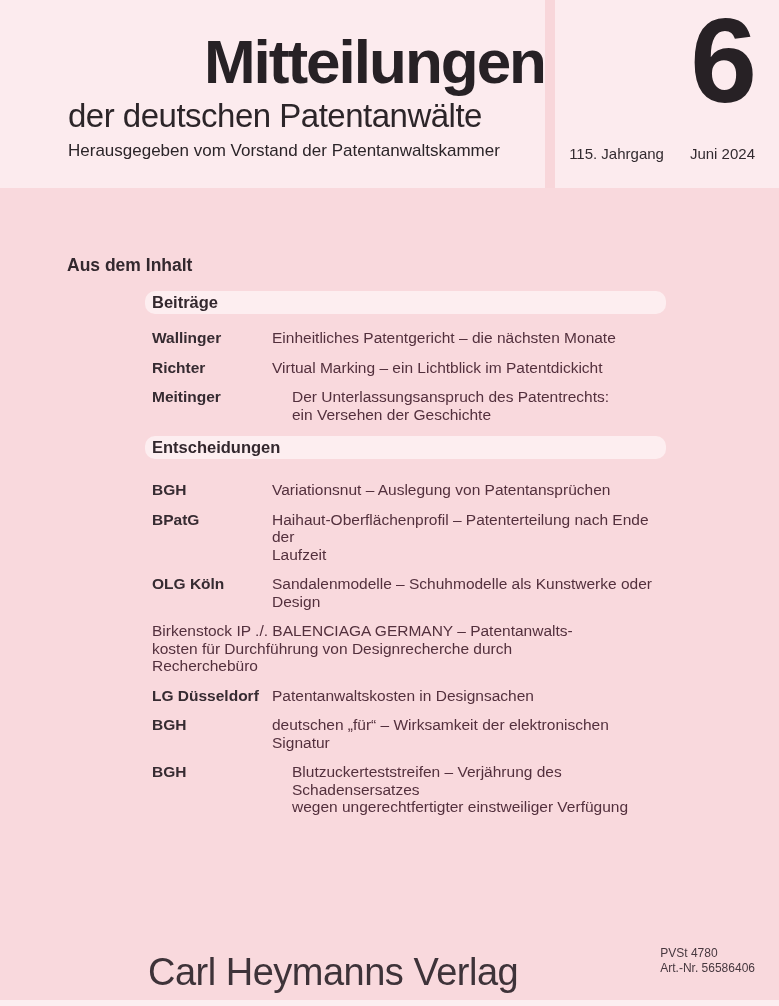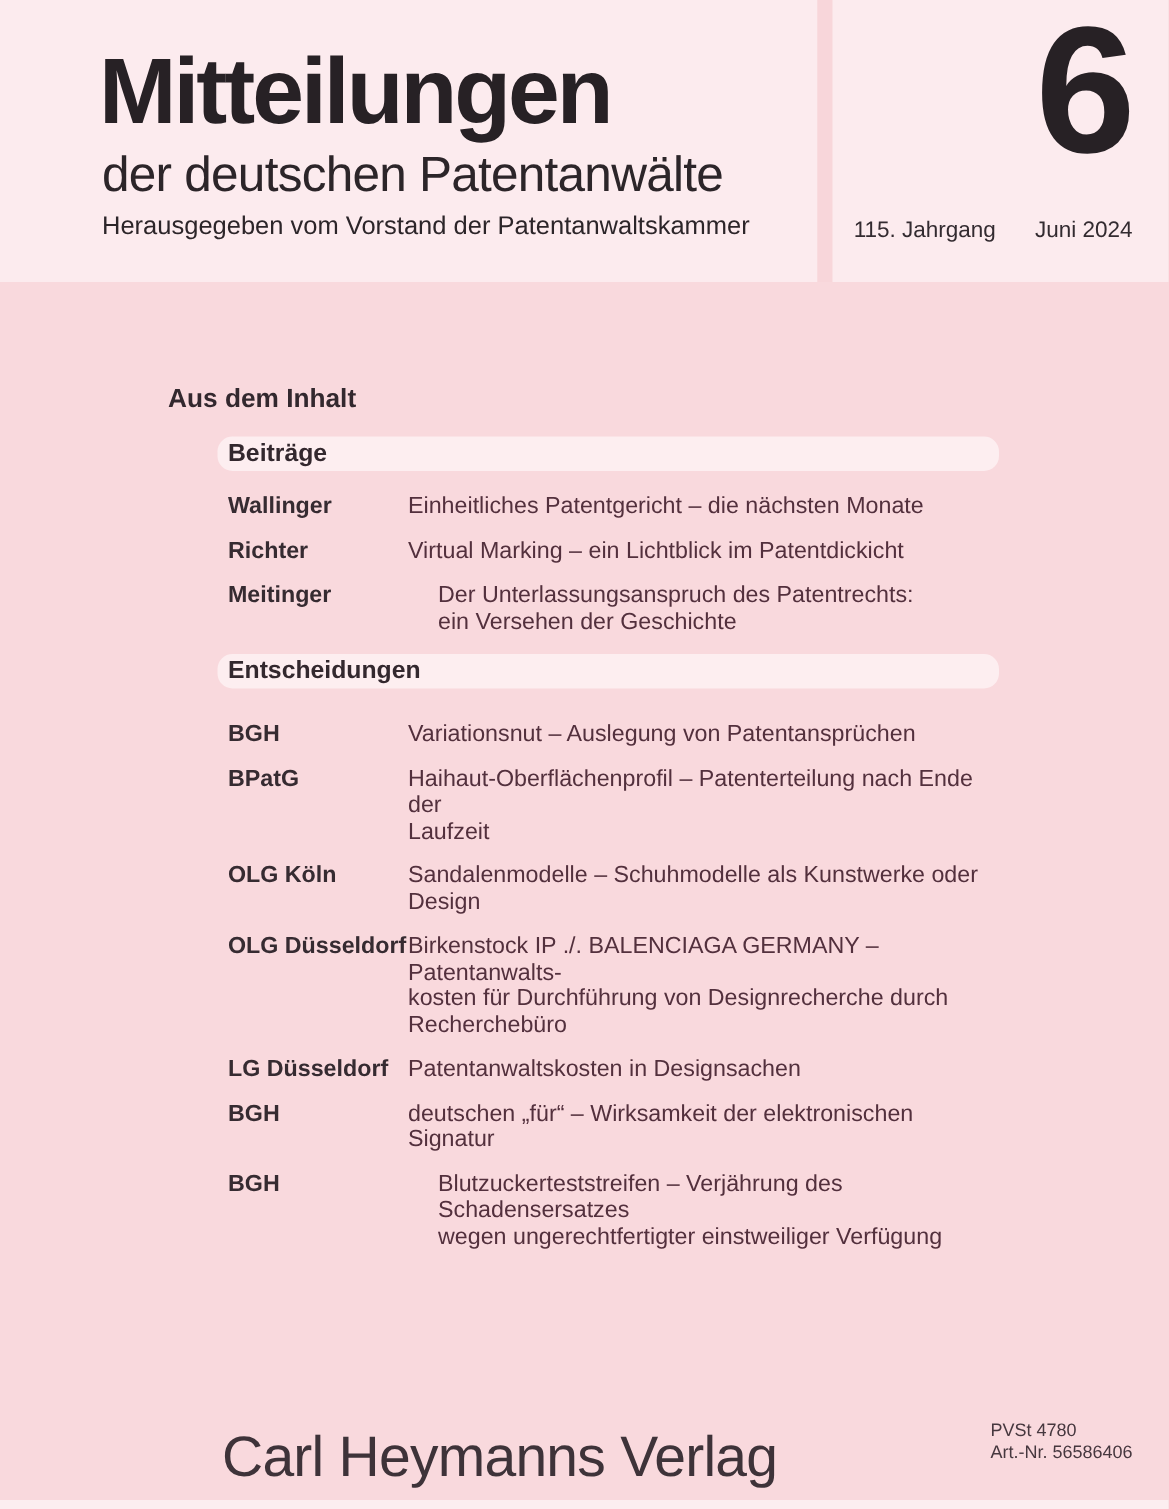--- a/index.html
+++ b/index.html
@@ -26,20 +26,21 @@
     flex: 1; height: 188px;
     background: #fcebee;
     position: relative;
   }
   .journal-title {
     margin: 30px 0 0 66px;
     font-size: 62px; font-weight: 700;
     letter-spacing: -2px;
     line-height: 64px;
     color: #272125;
+    text-align: right;
   }
   .journal-subtitle {
     margin: 4px 0 0 68px;
     font-size: 33px; font-weight: 500;
     letter-spacing: -0.5px;
     line-height: 36px;
     color: #2c2529;
   }
   .publisher-line {
     margin: 7px 0 0 68px;
@@ -54,21 +55,21 @@
   }
   .issue-meta {
     position: absolute; right: 24px; bottom: 26px;
     display: flex; gap: 26px;
     font-size: 15px; color: #332b30;
   }
 
   
   .toc { position: absolute; top: 188px; left: 0; width: 779px; }
   .toc-heading {
-    margin: 68px 0 0 112px;
+    margin: 68px 0 0 67px;
     font-size: 17.5px; font-weight: 700;
     line-height: 18px;
     color: #33282e;
   }
   .section-band {
     margin: 17px 0 0 145px;
     width: 521px; height: 23px;
     box-sizing: border-box;
     padding-left: 7px;
     background: #fdeef0;
@@ -163,21 +164,20 @@
     <div class="entry">
       <div class="entry-author">BPatG</div>
       <div class="entry-title">Haihaut-Oberflächenprofil – Patenterteilung nach Ende der
 Laufzeit</div>
     </div>
     <div class="entry">
       <div class="entry-author">OLG Köln</div>
       <div class="entry-title">Sandalenmodelle – Schuhmodelle als Kunstwerke oder Design</div>
     </div>
     <div class="entry">
-      <div class="entry-author">OLG Düsseldorf</div>
       <div class="entry-title">Birkenstock IP ./. BALENCIAGA GERMANY – Patentanwalts-
 kosten für Durchführung von Designrecherche durch
 Recherchebüro</div>
     </div>
     <div class="entry">
       <div class="entry-author">LG Düsseldorf</div>
       <div class="entry-title">Patentanwaltskosten in Designsachen</div>
     </div>
     <div class="entry">
       <div class="entry-author">BGH</div>

